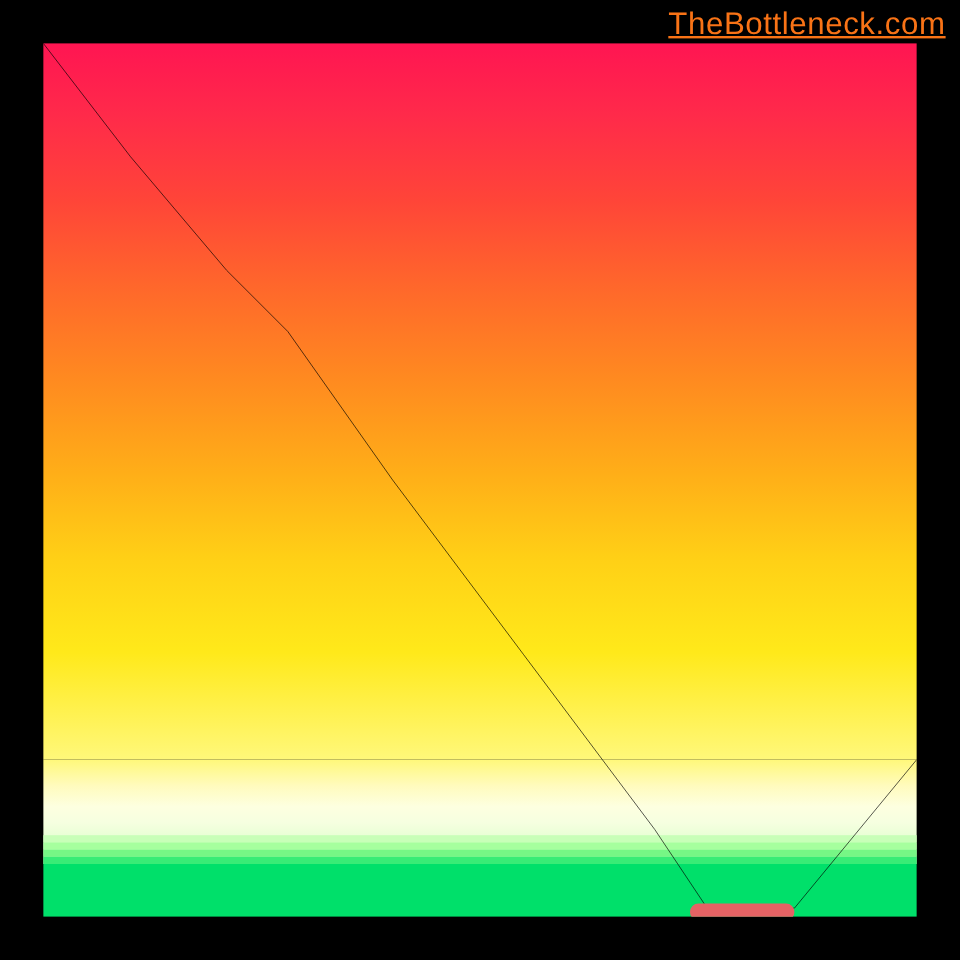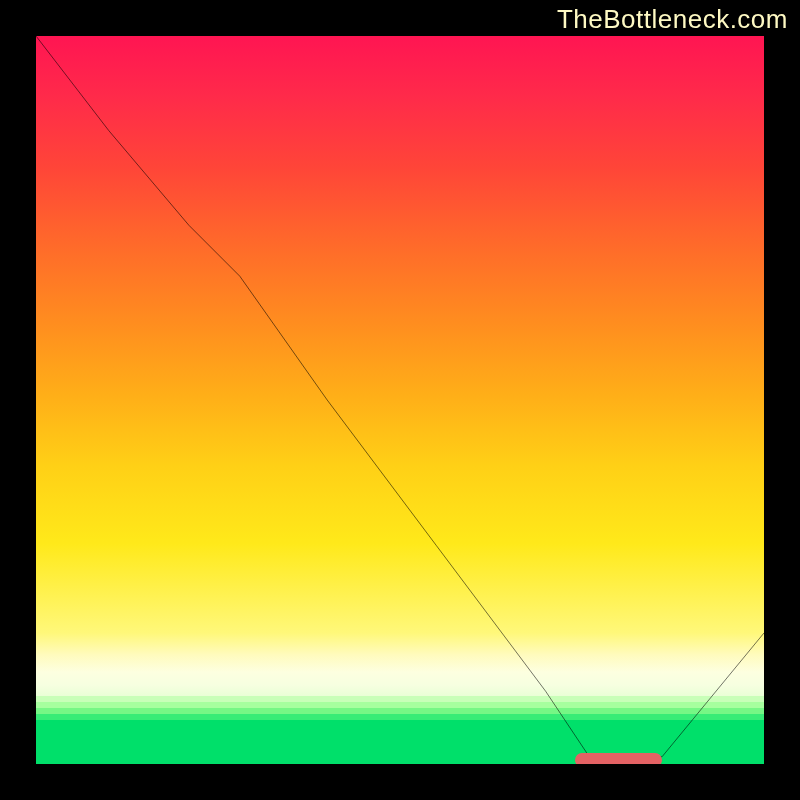--- a/index.html
+++ b/index.html
@@ -16,23 +16,24 @@
     width: 800px;
     height: 800px;
     background: #000;
   }
   .watermark {
     position: absolute;
     top: 4px;
     right: 12px;
     font-size: 26px;
     font-weight: 500;
-    color: #fef9c3;
+    color: #f97316;
     letter-spacing: 0.5px;
     z-index: 20;
+    text-decoration: underline;
   }
   .plot-outer {
     position: absolute;
     left: 30px;
     top: 30px;
     width: 740px;
     height: 740px;
     background: #000;
     border: 6px solid #000;
     box-sizing: border-box;

